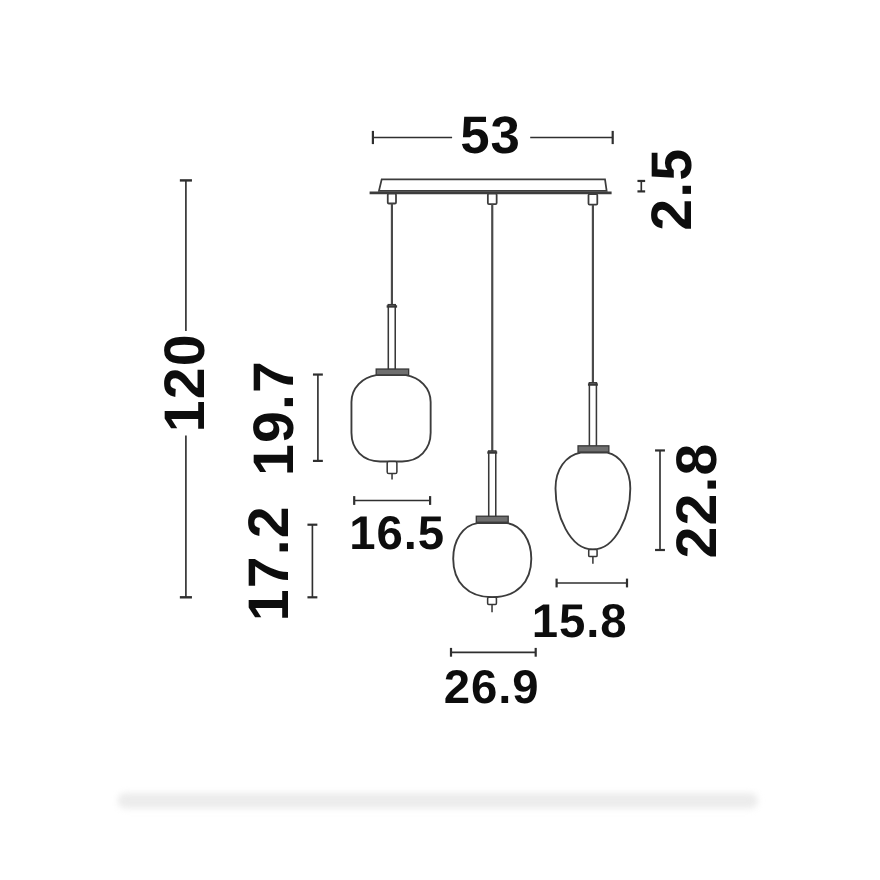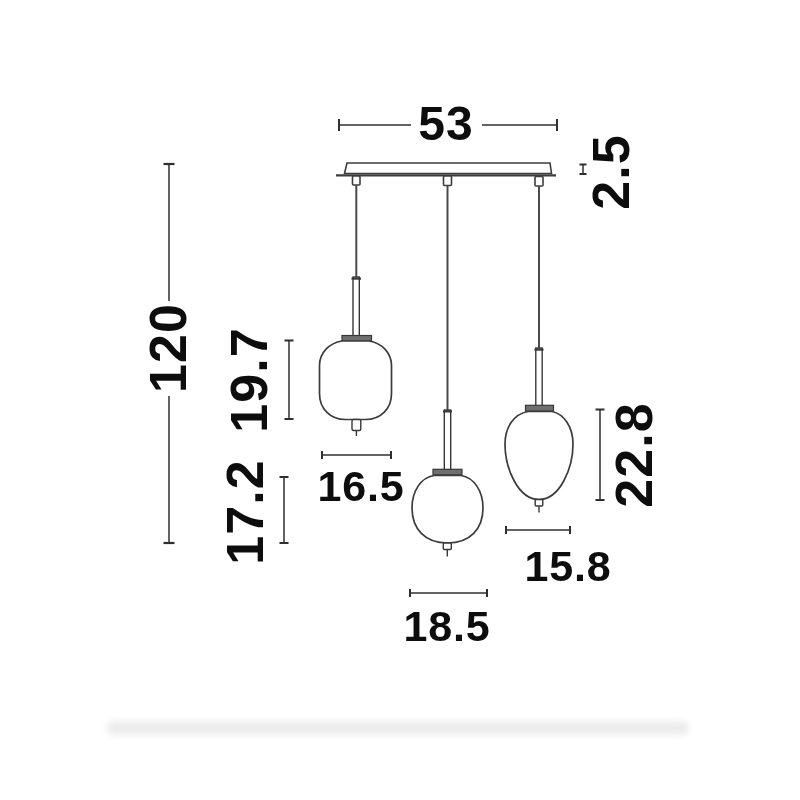--- a/index.html
+++ b/index.html
@@ -139,19 +139,19 @@
       </g>
     </g>
   </svg>
 
   <div class="dim-label lg" style="left:446px;top:124px;">53</div>
   <div class="dim-label rot" style="left:611px;top:172px;">2.5</div>
   <div class="dim-label rot" style="left:168px;top:348px;">120</div>
   <div class="dim-label rot" style="left:249px;top:380px;">19.7</div>
   <div class="dim-label sm" style="left:361px;top:486px;">16.5</div>
   <div class="dim-label rot" style="left:245px;top:512px;">17.2</div>
-  <div class="dim-label sm" style="left:447px;top:626px;">18.5</div>
+  <div class="dim-label sm" style="left:447px;top:626px;">26.9</div>
   <div class="dim-label rot" style="left:634px;top:455px;">22.8</div>
-  <div class="dim-label sm" style="left:568px;top:566px;">15.8</div>
+  <div class="dim-label sm" style="left:527px;top:566px;">15.8</div>
 
   <div class="floor-shadow"></div>
 
 </div>
 
 </body></html>

